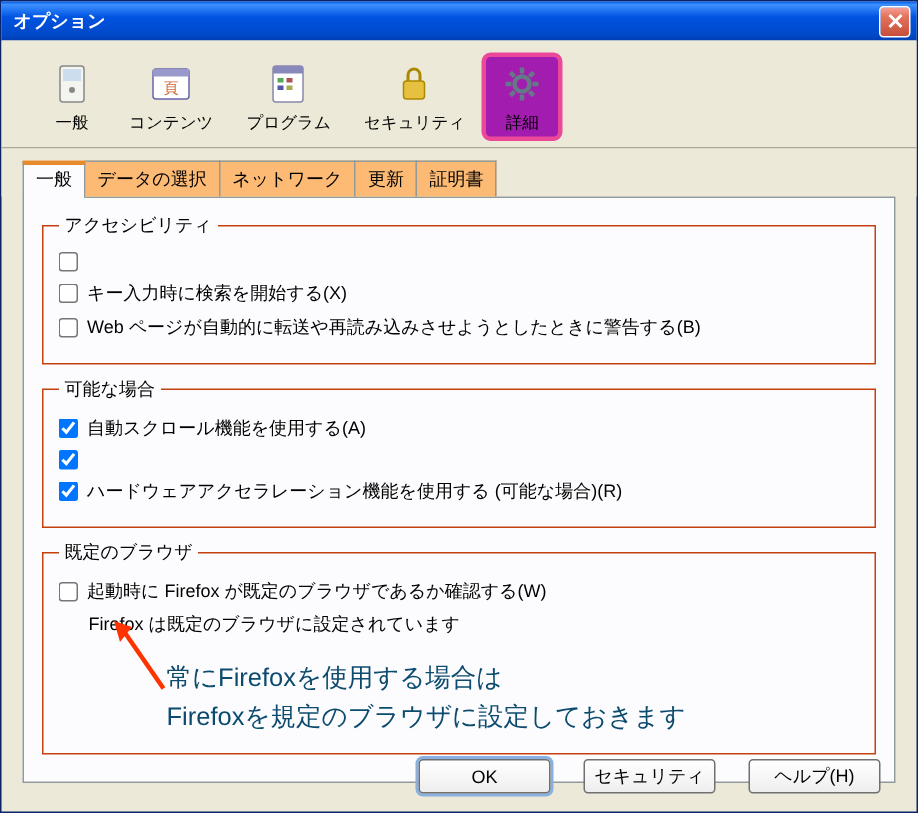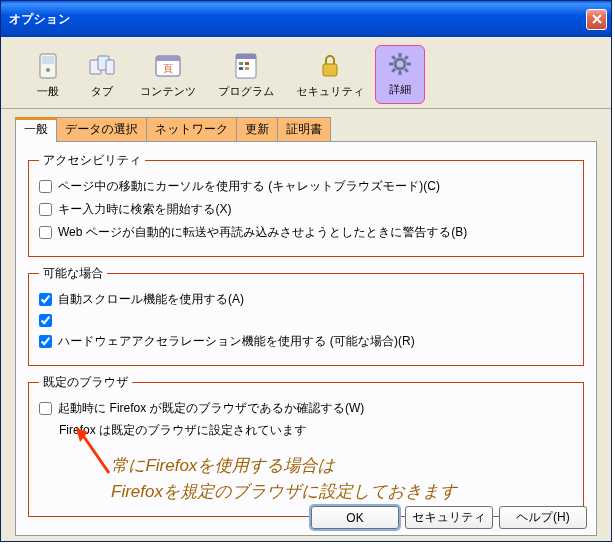--- a/index.html
+++ b/index.html
@@ -1,45 +1,45 @@
 <!DOCTYPE html>
 <html><head>
 <meta charset="utf-8">
 <style>
 * { box-sizing: border-box; margin: 0; padding: 0; font-family: "MS UI Gothic", "Meiryo", sans-serif; }
 body { background: #fff; width: 615px; height: 545px; position: relative; }
 
 .window { width: 612px; height: 542px; border: 1px solid #0a246a; background: #ece9d8; position: relative; }
-.titlebar { height: 36px; background: linear-gradient(to bottom, #0058e6 0%, #3d91ff 8%, #0053e1 40%, #0048c7 88%, #003db0 100%); display: flex; align-items: center; padding: 0 4px 0 8px; color: #fff; font-size: 12px; font-weight: bold; }
+.titlebar { height: 26px; background: linear-gradient(to bottom, #0058e6 0%, #3d91ff 8%, #0053e1 40%, #0048c7 88%, #003db0 100%); display: flex; align-items: center; padding: 0 4px 0 8px; color: #fff; font-size: 12px; font-weight: bold; }
 .titlebar .title { flex: 1; }
 .close-btn { width: 21px; height: 21px; background: linear-gradient(to bottom, #f5a09b, #e6745d 30%, #c54f3a); border: 1px solid #fff; border-radius: 3px; display: flex; align-items: center; justify-content: center; color: #fff; font-weight: bold; font-size: 12px; cursor: pointer; }
 
 .toolbar { display: flex; padding: 8px 20px 4px; gap: 0; border-bottom: 1px solid #aca899; background: #ece9d8; }
 .tool-item { display: flex; flex-direction: column; align-items: center; padding: 4px 10px; font-size: 11px; cursor: pointer; border: 1px solid transparent; border-radius: 3px; }
-.tool-item.highlighted { border: 1px solid #ec4899; border-radius: 6px; background: #c4b5fd; padding: 2px 8px; }
+.tool-item.highlighted { border: 3px solid #ec4899; border-radius: 6px; background: #a21caf; padding: 2px 8px; }
 .tool-icon { width: 32px; height: 32px; margin-bottom: 2px; display: flex; align-items: center; justify-content: center; }
 
 .tabs { display: flex; padding: 8px 14px 0; background: #ece9d8; }
 .tab { padding: 3px 8px; font-size: 12px; border: 1px solid #919b9c; border-bottom: none; background: #fdba74; cursor: pointer; margin-right: -1px; position: relative; }
 .tab.active { background: #fcfcfe; border-top: 3px solid #e68b2c; padding-top: 1px; z-index: 2; margin-bottom: -1px; }
 
 .tab-content { margin: 0 14px 8px; background: #fcfcfe; border: 1px solid #919b9c; padding: 10px 12px; min-height: 362px; }
 
 fieldset { border: 1px solid #c2410c; padding: 6px 10px 12px; margin-bottom: 8px; }
 legend { font-size: 12px; padding: 0 4px; }
 .checkrow { display: flex; align-items: center; padding: 3px 0; font-size: 12px; gap: 6px; }
 .checkrow input[type=checkbox] { width: 13px; height: 13px; }
 .checkrow label { cursor: pointer; }
 .indent { margin-left: 20px; font-size: 12px; padding: 2px 0; }
 
 .annotation { position: relative; margin-top: 12px; margin-left: 30px; }
 .arrow-svg { position: absolute; left: 5px; top: -25px; }
-.anno-text { color: #a16207; font-size: 17px; line-height: 1.5; margin-left: 42px; font-style: italic; }
+.anno-text { color: #0c4a6e; font-size: 17px; line-height: 1.5; margin-left: 42px; }
 
-.button-bar { position: absolute; bottom: 12px; right: 24px; display: flex; gap: 6px; }
+.button-bar { position: absolute; bottom: 12px; right: 24px; display: flex; gap: 22px; }
 .btn { min-width: 88px; height: 23px; font-size: 12px; background: linear-gradient(to bottom, #fff, #eee); border: 1px solid #707070; border-radius: 3px; cursor: pointer; }
 .btn.default { box-shadow: 0 0 0 2px #88b0e0; }
 </style>
 </head>
 <body>
 
 <div class="window">
   <div class="titlebar">
     <span class="title">オプション</span>
     <div class="close-btn">
@@ -52,30 +52,20 @@
   <div class="toolbar">
     <div class="tool-item">
       <div class="tool-icon">
           <svg width="28" height="28">
             <rect x="6" y="2" width="16" height="24" rx="2" fill="#f5f5f0" stroke="#888"></rect>
             <rect x="8" y="4" width="12" height="8" fill="#cde"></rect>
             <circle cx="14" cy="18" r="2" fill="#888"></circle>
           </svg>
         </div>
       <span>一般</span>
-    </div>
-    <div class="tool-item">
-      <div class="tool-icon">
-          <svg width="28" height="28">
-            <rect x="2" y="8" width="11" height="14" rx="1" fill="#eef" stroke="#88a"></rect>
-            <rect x="10" y="4" width="11" height="14" rx="1" fill="#def" stroke="#88a"></rect>
-            <rect x="18" y="8" width="8" height="14" rx="1" fill="#eef" stroke="#88a"></rect>
-          </svg>
-        </div>
-      <span>タブ</span>
     </div>
     <div class="tool-item">
       <div class="tool-icon">
           <svg width="28" height="28">
             <rect x="2" y="4" width="24" height="20" rx="2" fill="#fff" stroke="#66a"></rect>
             <rect x="2" y="4" width="24" height="5" fill="#99c"></rect>
             <text x="14" y="20" font-size="10" text-anchor="middle" fill="#c63">頁</text>
           </svg>
         </div>
       <span>コンテンツ</span>
@@ -131,21 +121,20 @@
     <div class="tab">更新</div>
     <div class="tab">証明書</div>
   </div>
 
   <div class="tab-content">
 
     <fieldset>
       <legend>アクセシビリティ</legend>
       <div class="checkrow">
           <input type="checkbox" style="">
-          <label>ページ中の移動にカーソルを使用する (キャレットブラウズモード)(C)</label>
         </div>
       <div class="checkrow">
           <input type="checkbox" style="">
           <label>キー入力時に検索を開始する(X)</label>
         </div>
       <div class="checkrow">
           <input type="checkbox" style="">
           <label>Web ページが自動的に転送や再読み込みさせようとしたときに警告する(B)</label>
         </div>
     </fieldset>

